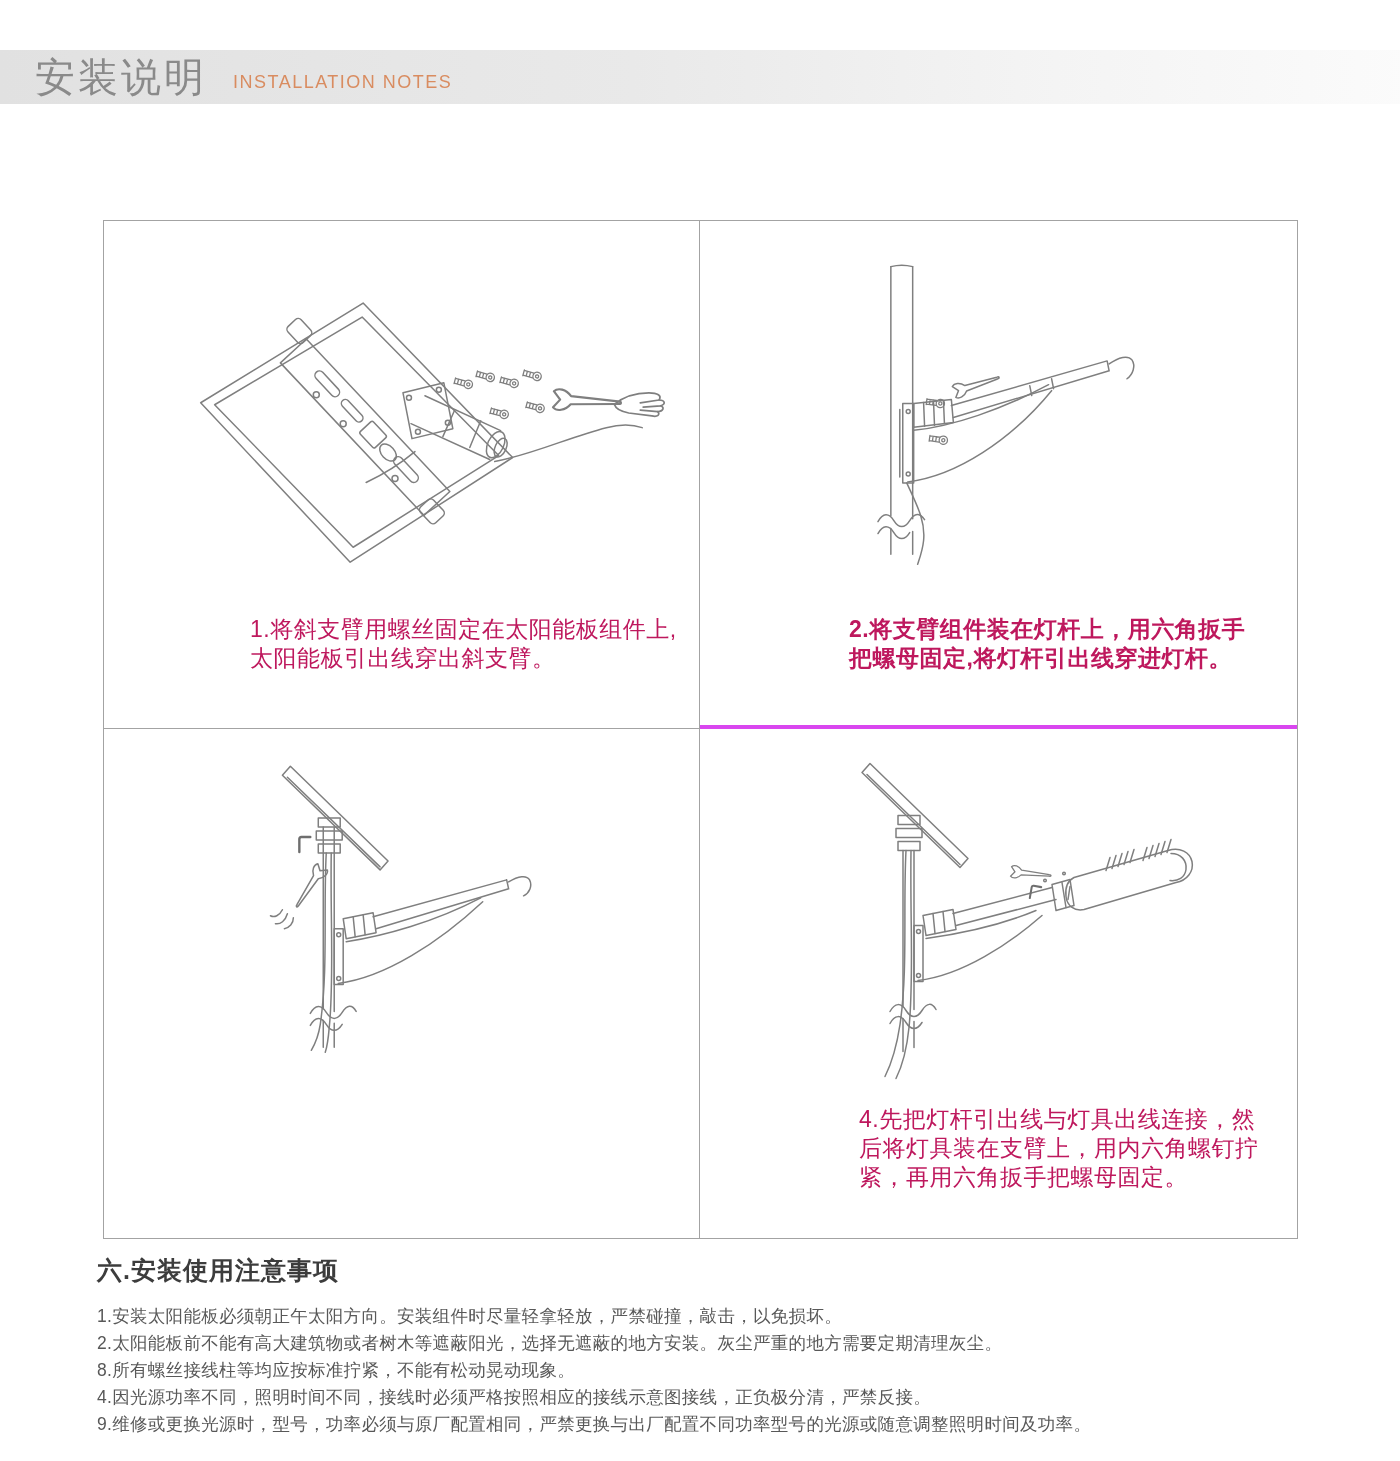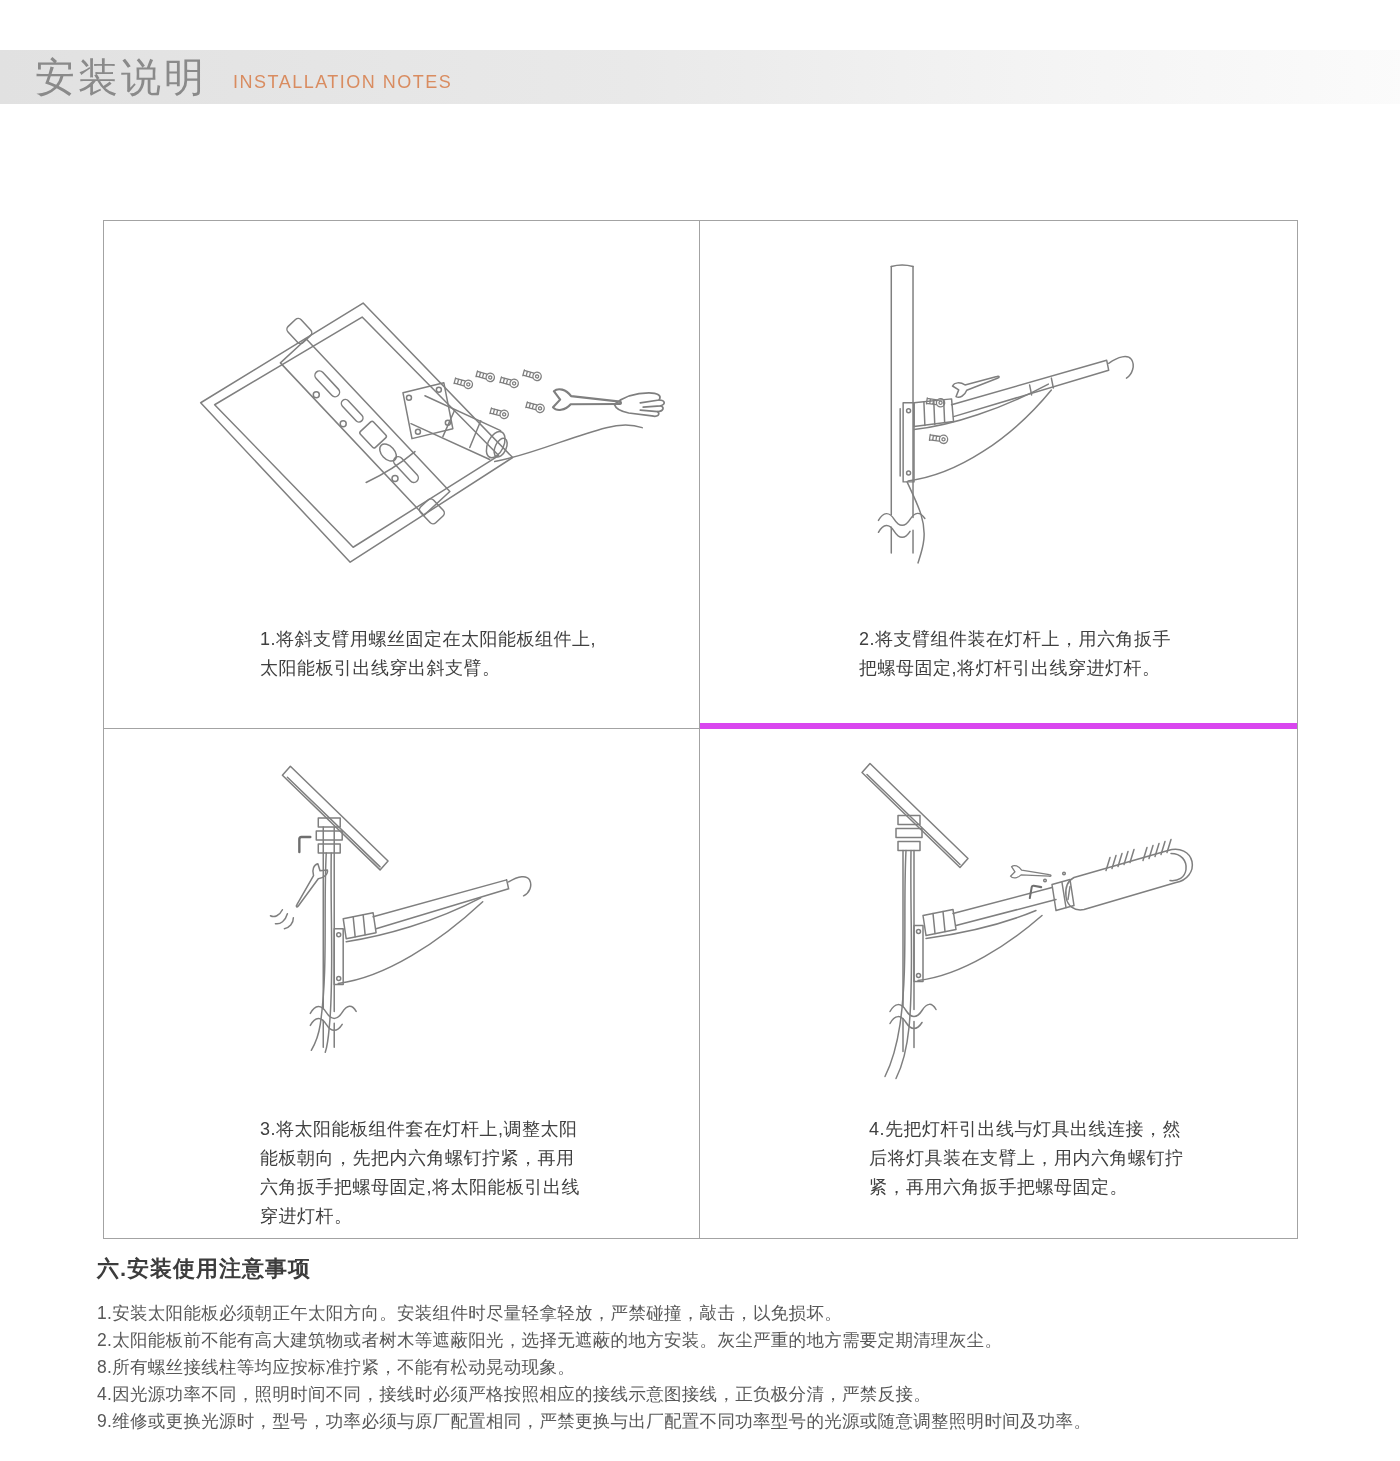--- a/index.html
+++ b/index.html
@@ -16,34 +16,34 @@
   .title-cn{font-size:40px;color:#8a8a8a;margin-left:27px;letter-spacing:3px;}
   .title-en{font-size:18px;color:#d98c60;margin-left:26px;margin-top:10px;letter-spacing:1.5px;}
   
   .grid{
     position:absolute;left:103px;top:220px;width:1193px;height:1017px;
     border:1px solid #a3a3a3;display:grid;
     grid-template-columns:596px 1fr;grid-template-rows:508px 1fr;
   }
   .cell{position:relative;}
   .cell.c1{border-right:1px solid #a3a3a3;border-bottom:1px solid #a3a3a3;}
-  .cell.c2{border-bottom:6px solid #d946ef;}
+  .cell.c2{border-bottom:4px solid #d946ef;font-weight:bold;}
   .cell.c3{border-right:1px solid #a3a3a3;}
   .art{position:absolute;left:0;top:0;width:100%;height:100%;}
   .caption{
-    position:absolute;margin:14px;white-space:pre-line;
-    font-size:18px;line-height:29px;color:#404040;letter-spacing:.5px;
+    position:absolute;margin:4px;white-space:pre-line;
+    font-size:23px;line-height:29px;color:#be185d;letter-spacing:.5px;
   }
   .c1 .caption{left:142px;top:390px;}
   .c2 .caption{left:145px;top:390px;}
   .c3 .caption{left:142px;top:372px;}
   .c4 .caption{left:155px;top:372px;}
   
   .notes{position:absolute;left:97px;top:1254px;width:1220px;}
-  .notes h2{margin:0 0 16px 0;font-size:22px;font-weight:bold;color:#3c3c3c;letter-spacing:1px;}
+  .notes h2{margin:0 0 16px 0;font-size:25px;font-weight:bold;color:#3c3c3c;letter-spacing:1px;}
   .notes p{margin:0;font-size:17.5px;line-height:27px;color:#585858;letter-spacing:.3px;}
 </style>
 </head>
 <body>
 
 <svg width="0" height="0" style="position:absolute" aria-hidden="true">
   <defs>
     <g id="g-wrench" fill="none" stroke="#7f7f7f" stroke-width="1.6" stroke-linecap="round" stroke-linejoin="round">
       <path d="M1,-1 L36,-3 C40,-8 46,-9 49,-6 L44,0 49,6 C46,9 40,8 36,3 L1,1 C-2,1 -2,-1 1,-1 Z"></path>
     </g>
@@ -164,24 +164,20 @@
         <path d="M250,187 L252,207 M260,185 L262,205"></path>
         <path d="M270,187 L404,150 M273,199 L406,159 M404,150 L406,159"></path>
         <path d="M406,152 C416,146 424,145 427,150 C430,156 427,163 421,166"></path>
         <path d="M243,212 C282,206 332,192 378,168"></path>
         <path d="M235,254 C282,248 336,213 380,172"></path>
         <use href="#g-hexkey" transform="translate(196,107)"></use>
         <use href="#g-wrench" transform="translate(194,176) rotate(-57) scale(0.95)"></use>
         <path d="M184,184 c-2,7 -7,11 -12,10 M190,188 c0,6 -4,10 -9,11 M179,180 c-3,6 -8,8 -12,6"></path>
       </g>
     </svg>
-    <p class="caption">3.将太阳能板组件套在灯杆上,调整太阳
-能板朝向，先把内六角螺钉拧紧，再用
-六角扳手把螺母固定,将太阳能板引出线
-穿进灯杆。</p>
   </section>
 
   <section class="cell c4">
     <svg class="art" viewBox="0 0 597 508">
       <g fill="none" stroke="#7f7f7f" stroke-width="1.5" stroke-linecap="round" stroke-linejoin="round">
         <polygon points="170,34 268,129 260,138 162,43"></polygon>
         <path d="M167,45 L260,135"></path>
         <rect x="198" y="86" width="22" height="9"></rect>
         <rect x="196" y="99" width="26" height="9"></rect>
         <rect x="198" y="112" width="22" height="9"></rect>

